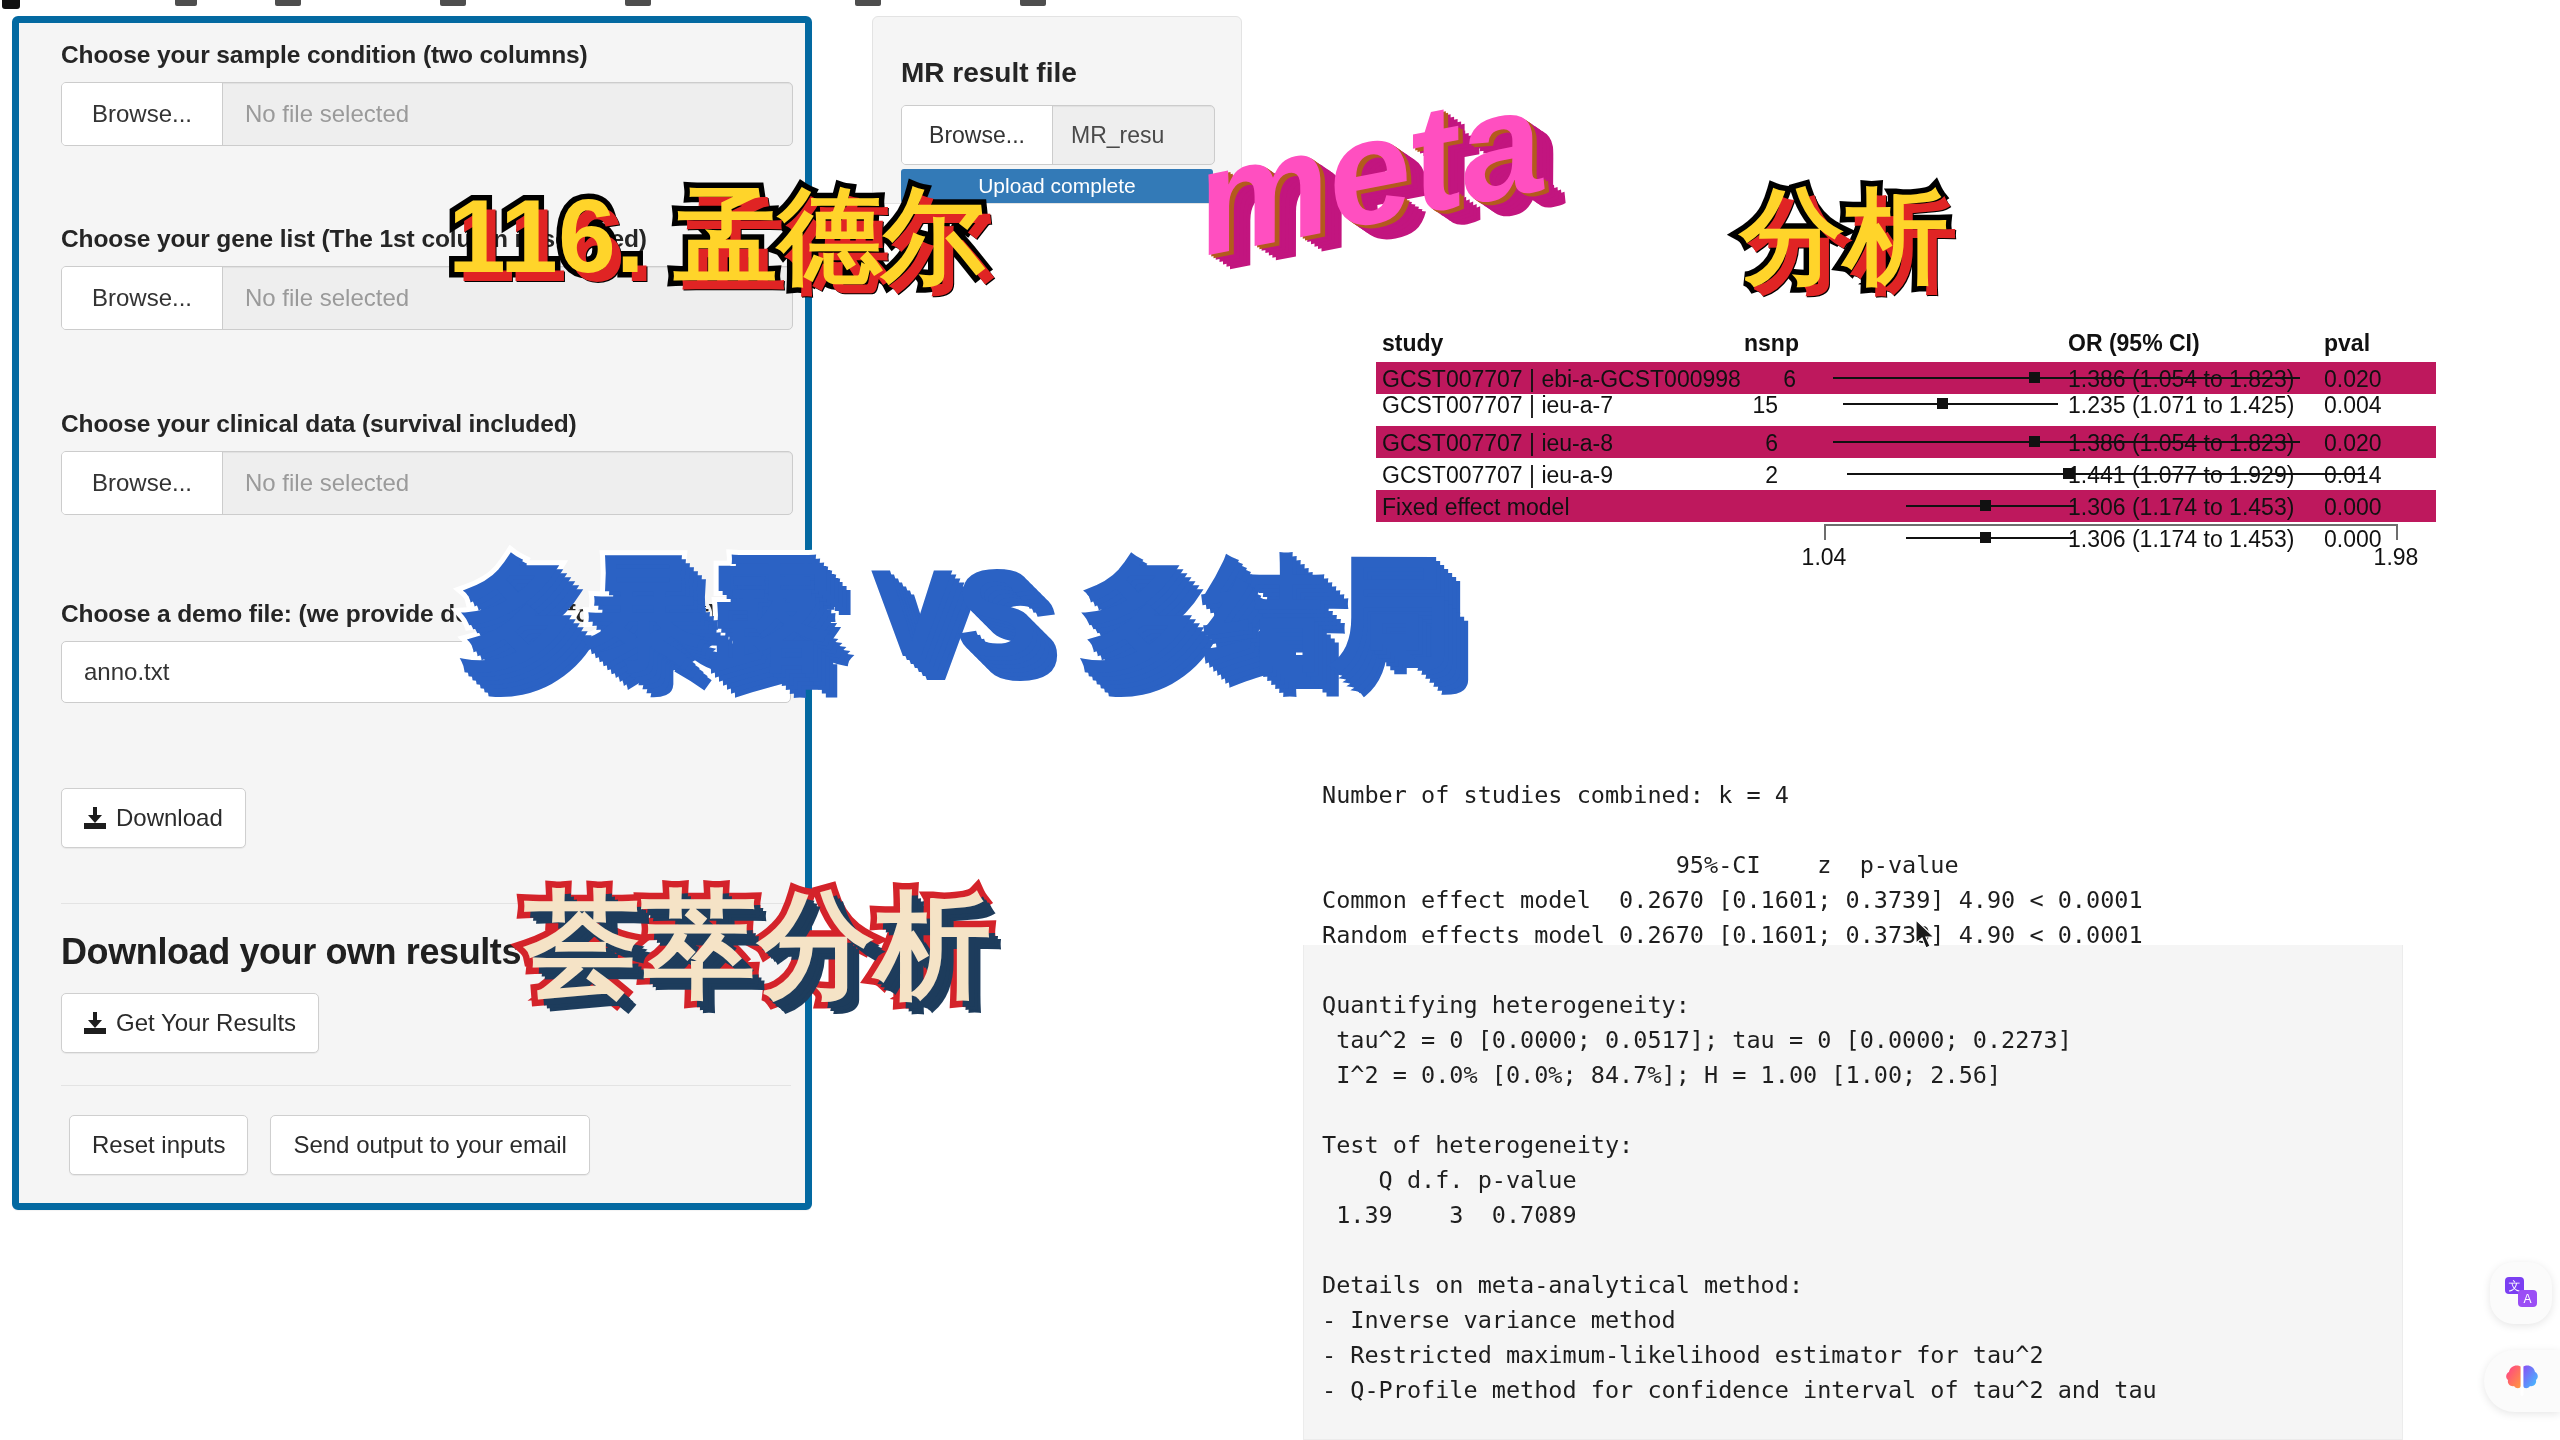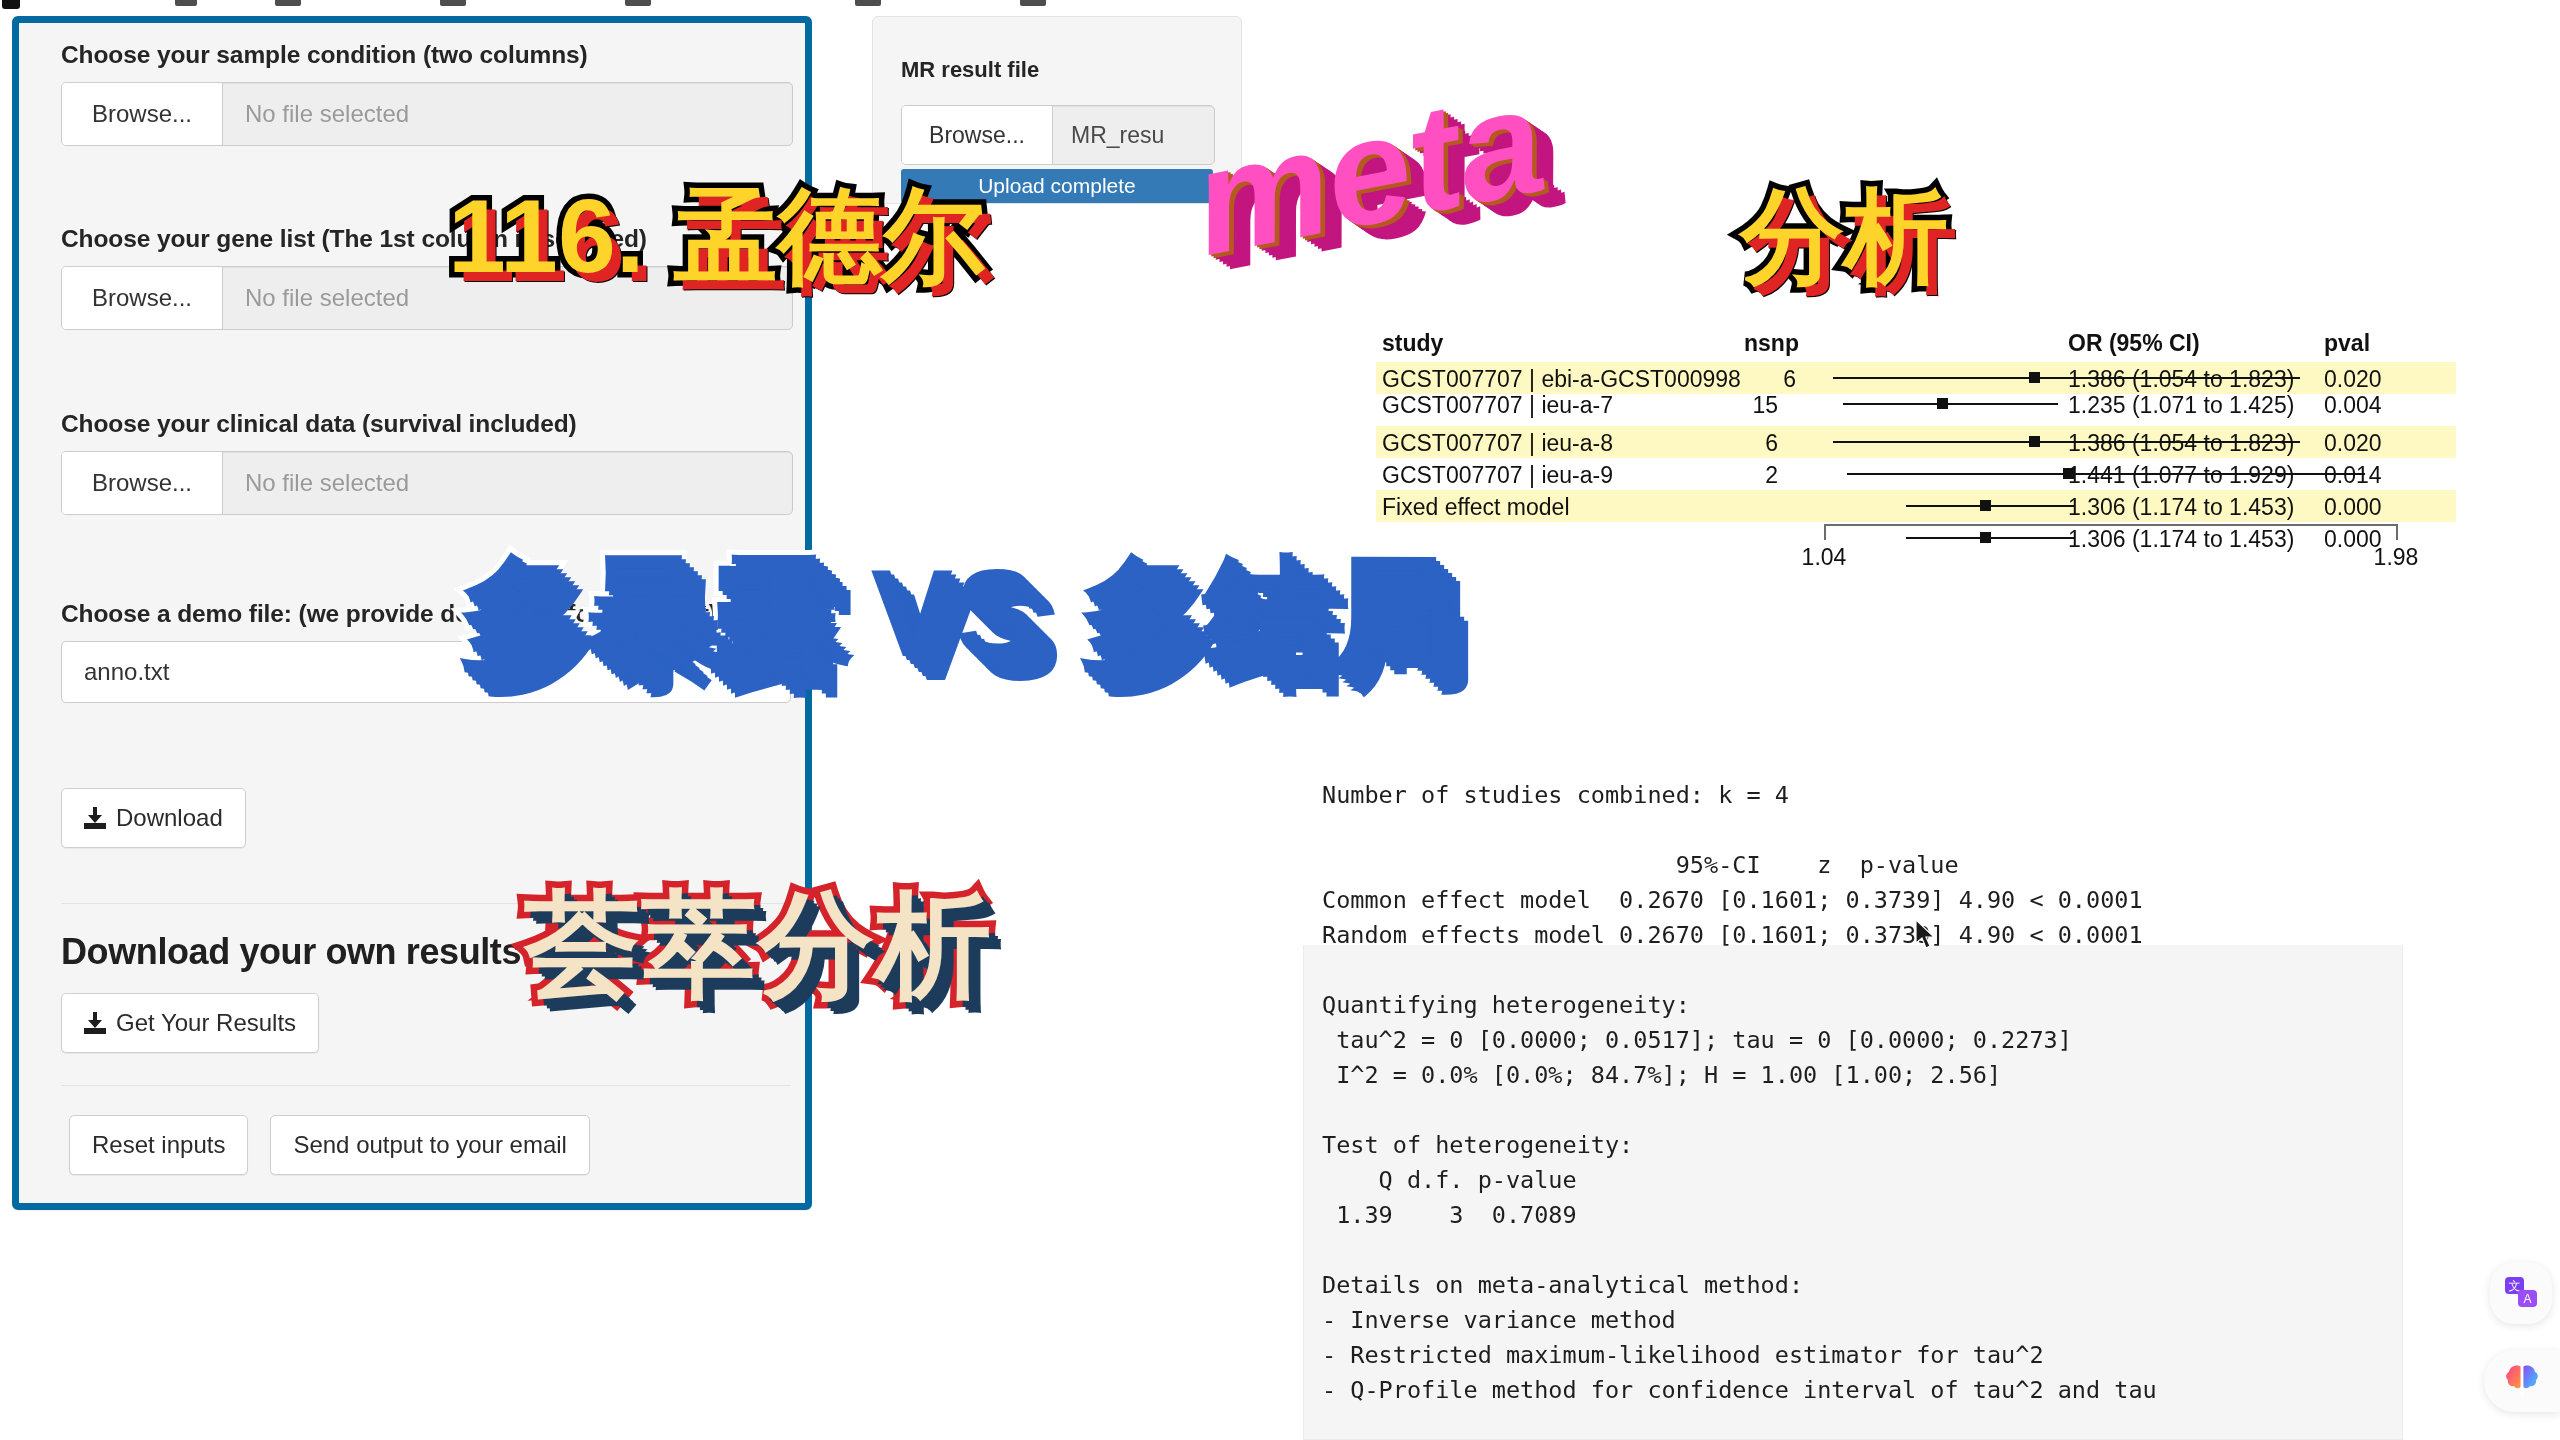--- a/index.html
+++ b/index.html
@@ -85,21 +85,21 @@
     font-size:36px;font-weight:bold;color:#202020;letter-spacing:-.4px;
   }
   .hr-sep{position:absolute;left:42px;width:730px;height:1px;background:#e3e3e3;}
 
   
   #mr-card{
     position:absolute;left:872px;top:16px;width:370px;height:188px;
     background:#f5f5f5;border:1px solid #e3e3e3;border-radius:6px;box-sizing:border-box;
   }
   #mr-card .mr-title{
-    position:absolute;left:28px;top:40px;font-size:22px;font-weight:bold;color:#252525;
+    position:absolute;left:28px;top:40px;font-size:28px;font-weight:bold;color:#252525;
   }
   #mr-card .file-input{
     position:absolute;left:28px;top:88px;width:312px;height:58px;
   }
   #mr-card .file-input .browse{width:150px;font-size:23px;}
   #mr-card .file-input .fname{color:#4a4a4a;font-size:23px;padding-left:18px;}
   #mr-progress{
     position:absolute;left:28px;top:152px;width:312px;height:34px;
     background:#337ab7;border-radius:3px;
     display:flex;align-items:center;justify-content:center;
@@ -113,21 +113,21 @@
   #forest{
     position:absolute;left:120px;top:330px;width:1120px;height:300px;
     font-family:"Liberation Sans","DejaVu Sans",sans-serif;
   }
   .fp-head{
     position:absolute;top:0;font-size:23px;font-weight:bold;color:#111;
   }
   .fp-row{
     position:absolute;left:0;width:1060px;height:32px;
   }
-  .fp-row.alt{background:#fef9c3;padding-left:20px;}
+  .fp-row.alt{background:#be185d;}
   .fp-study{position:absolute;left:6px;top:4px;font-size:23px;color:#111;white-space:nowrap;}
   .fp-nsnp{position:absolute;top:4px;font-size:23px;color:#111;text-align:right;width:70px;}
   .fp-or{position:absolute;left:692px;top:4px;font-size:23px;color:#111;white-space:nowrap;}
   .fp-pval{position:absolute;left:948px;top:4px;font-size:23px;color:#111;text-align:center;}
   .ci-line{position:absolute;top:15px;height:2px;background:#111;}
   .ci-box{position:absolute;top:10px;width:11px;height:11px;background:#111;}
   #fp-axis{position:absolute;left:0;top:194px;width:1060px;height:60px;}
   #fp-axis .ax-line{position:absolute;top:0;height:2px;background:#6d6d6d;}
   #fp-axis .tick{position:absolute;top:0;width:2px;height:16px;background:#6d6d6d;}
   #fp-axis .tlab{position:absolute;top:20px;font-size:23px;color:#111;transform:translateX(-50%);}

